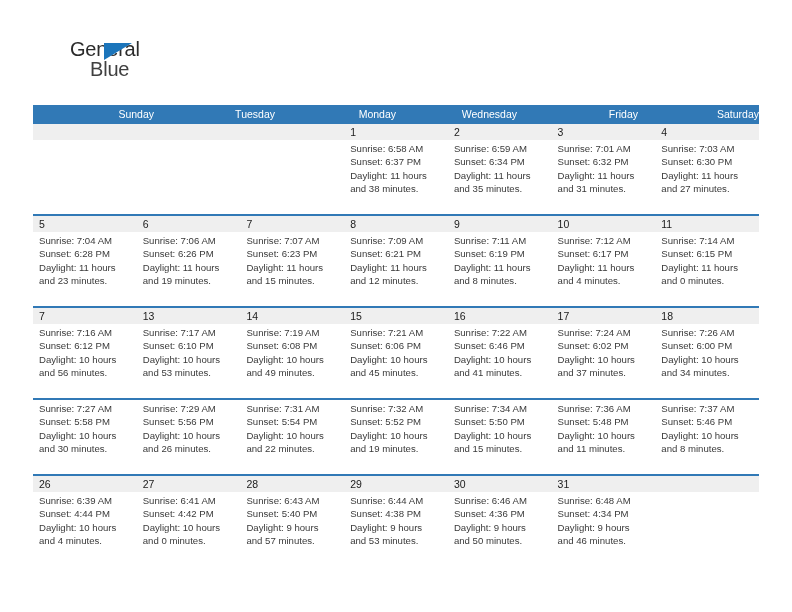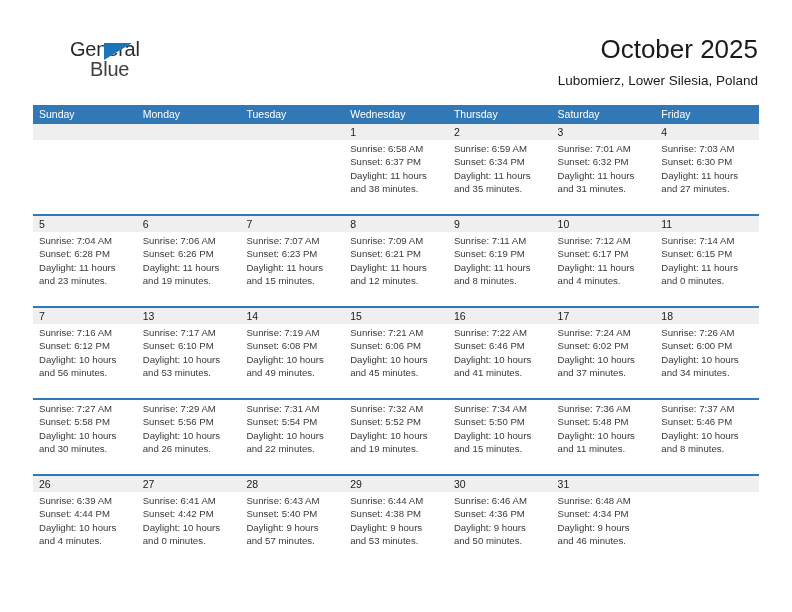--- a/index.html
+++ b/index.html
@@ -88,20 +88,21 @@
   .calendar {
     position: absolute;
     left: 33px;
     top: 105px;
     width: 726px;
   }
   .weekday-row {
     display: flex;
     background: #3179b6;
     height: 19px;
+    text-align: right;
   }
   .weekday-cell {
     flex: 1 1 0;
     color: #ffffff;
     font-size: 10.5px;
     line-height: 19px;
     padding-left: 6px;
     box-sizing: border-box;
     white-space: nowrap;
     overflow: hidden;
@@ -150,36 +151,31 @@
 <div class="page">
 
   <div class="top-bar">
 
     <div class="logo">
       <span class="logo-general">General</span>
       <span class="logo-triangle"></span>
       <span class="logo-blue">Blue</span>
     </div>
 
-    <div class="title-block">
-      <div class="cal-title">October 2025</div>
-      <div class="cal-subtitle">Lubomierz, Lower Silesia, Poland</div>
-    </div>
 
   </div>
 
   <div class="calendar">
     <div class="weekday-row" id="weekday-row">
         <div class="weekday-cell">Sunday</div>
+        <div class="weekday-cell">Tuesday</div>
         <div class="weekday-cell">Monday</div>
-        <div class="weekday-cell">Tuesday</div>
         <div class="weekday-cell">Wednesday</div>
-        <div class="weekday-cell">Thursday</div>
+        <div class="weekday-cell">Friday</div>
         <div class="weekday-cell">Saturday</div>
-        <div class="weekday-cell">Friday</div>
       </div>
     <div id="weeks-container">
         <div class="week-row">
           <div class="daynum-band">
             <div class="daynum-cell"></div>
             <div class="daynum-cell"></div>
             <div class="daynum-cell"></div>
             <div class="daynum-cell">1</div>
             <div class="daynum-cell">2</div>
             <div class="daynum-cell">3</div>

